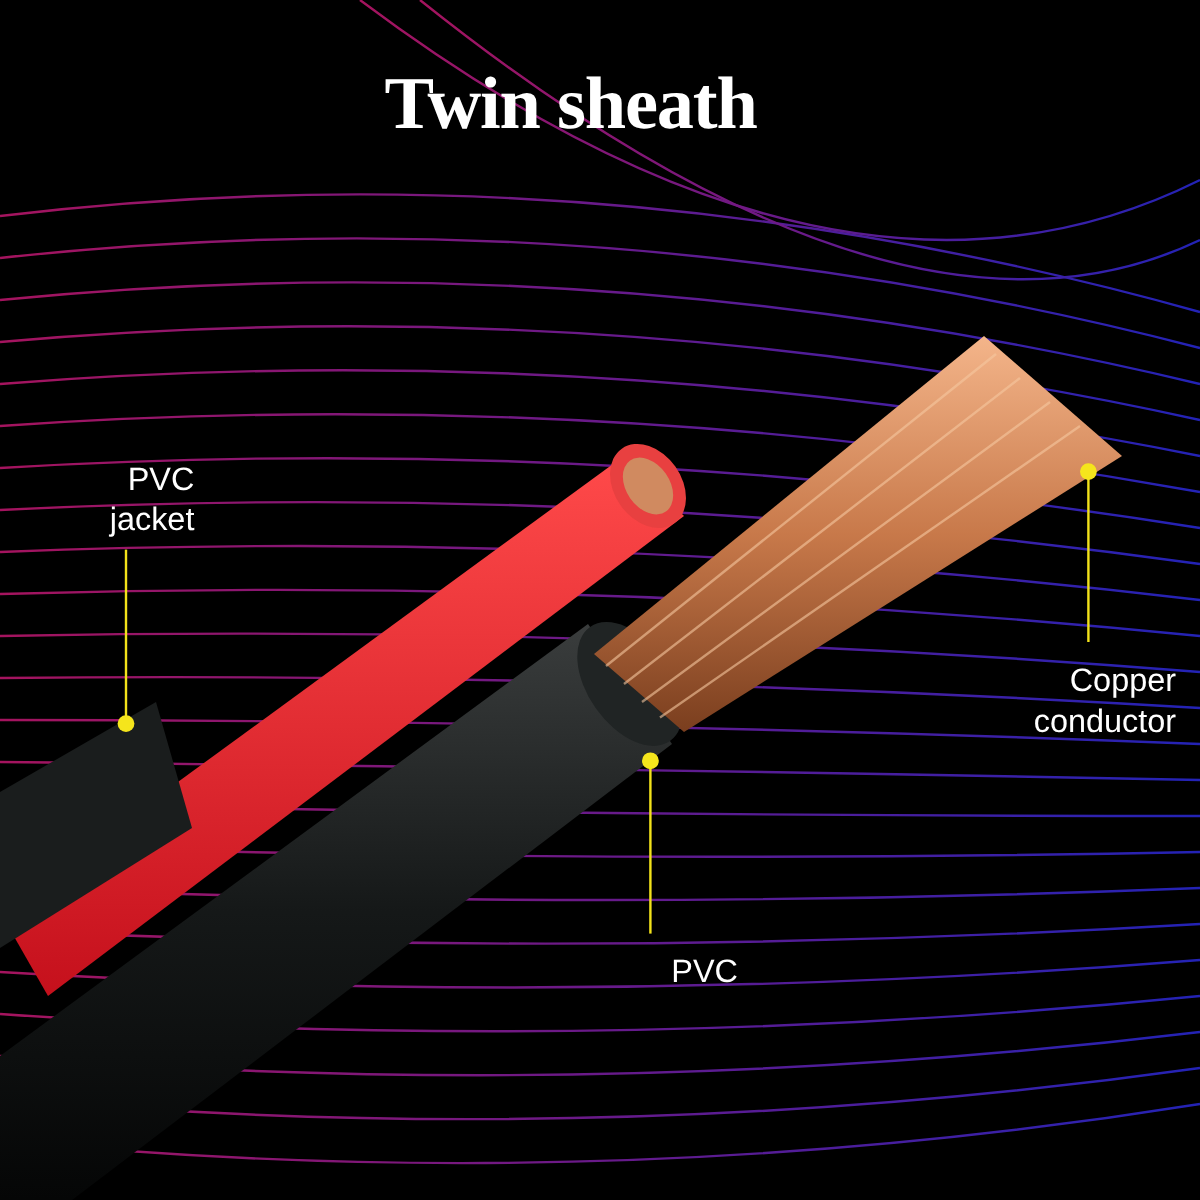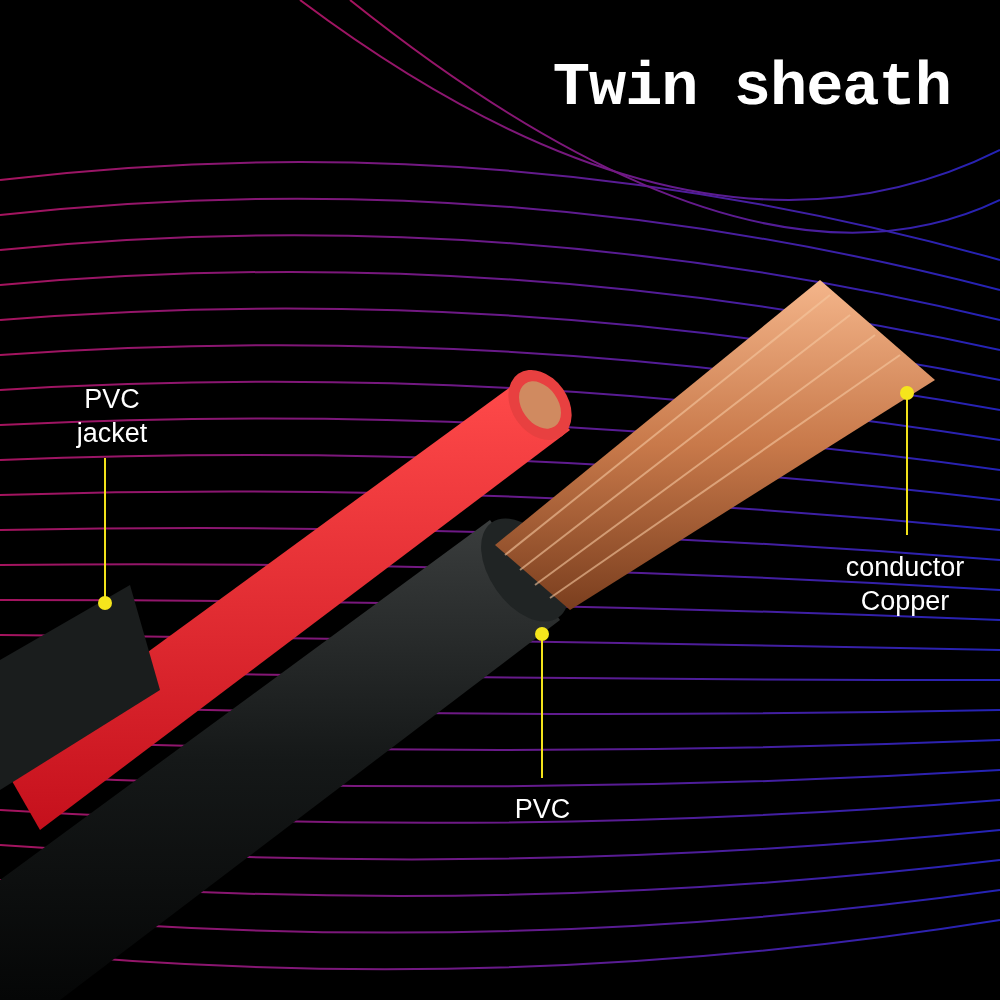--- a/index.html
+++ b/index.html
@@ -1,19 +1,19 @@
 <!DOCTYPE html>
 <html><head>
 <meta charset="utf-8">
 <style>
   html,body{margin:0;padding:0;background:#000;}
   #stage{position:relative;width:1000px;height:1000px;overflow:hidden;background:#000;font-family:"Liberation Sans","DejaVu Sans",sans-serif;}
   #bg{position:absolute;left:0;top:0;width:1000px;height:1000px;}
-  .title{position:absolute;left:0;top:52px;width:951px;text-align:right;color:#fff;font-family:Liberation Mono, monospace;font-weight:bold;font-size:62px;letter-spacing:-1px;}
-  .label{position:absolute;color:#fff;font-size:27px;line-height:34px;text-align:center;}
+  .title{position:absolute;left:0;top:52px;width:951px;text-align:center;color:#fff;font-family:Liberation Serif, serif;font-weight:bold;font-size:62px;letter-spacing:-1px;}
+  .label{position:absolute;color:#fff;font-size:27px;line-height:34px;text-align:right;}
   .leader{position:absolute;width:2px;background:#f2e21a;}
   .dot{position:absolute;width:14px;height:14px;border-radius:50%;background:#f5e51c;}
 </style>
 </head>
 <body>
 
 <div id="stage">
   <svg id="bg" viewBox="0 0 1000 1000">
     <defs>
       <linearGradient id="lineg" x1="0" y1="0" x2="1" y2="0">
@@ -85,22 +85,22 @@
   <div class="title">Twin sheath</div>
 
   <div class="label" style="left:62px;top:382px;width:100px;">
     <div>PVC</div>
     <div>jacket</div>
   </div>
   <div class="leader" style="left:104px;top:458px;height:145px;"></div>
   <div class="dot" style="left:98px;top:596px;"></div>
 
   <div class="label" style="left:830px;top:550px;width:150px;">
+    <div>Copper</div>
     <div>conductor</div>
-    <div>Copper</div>
   </div>
   <div class="leader" style="left:906px;top:393px;height:142px;"></div>
   <div class="dot" style="left:900px;top:386px;"></div>
 
   <div class="label" style="left:470px;top:792px;width:145px;">
     <div>PVC</div>
   </div>
   <div class="leader" style="left:541px;top:635px;height:143px;"></div>
   <div class="dot" style="left:535px;top:627px;"></div>
 </div>

